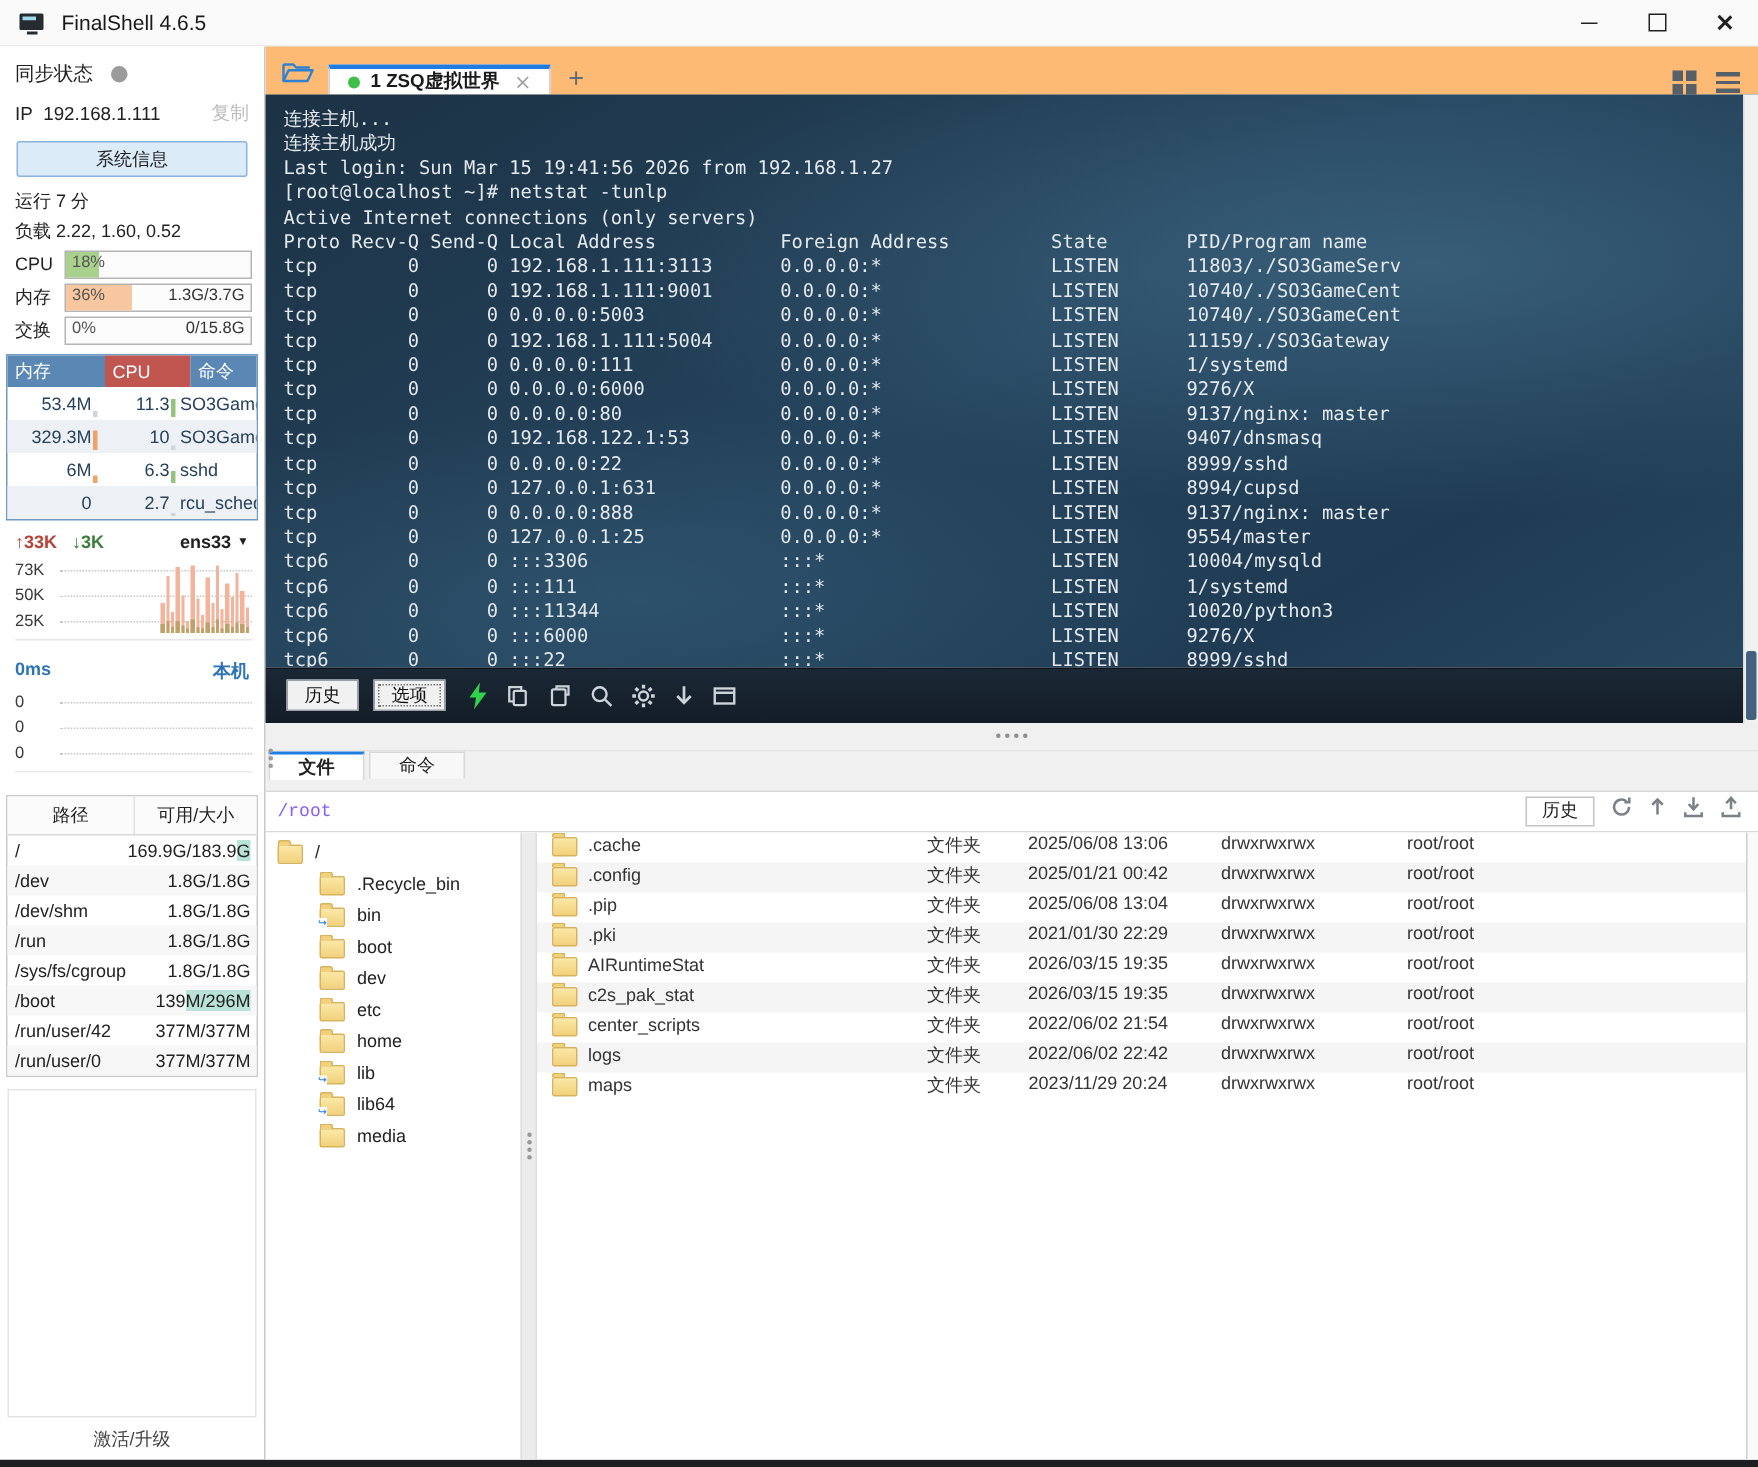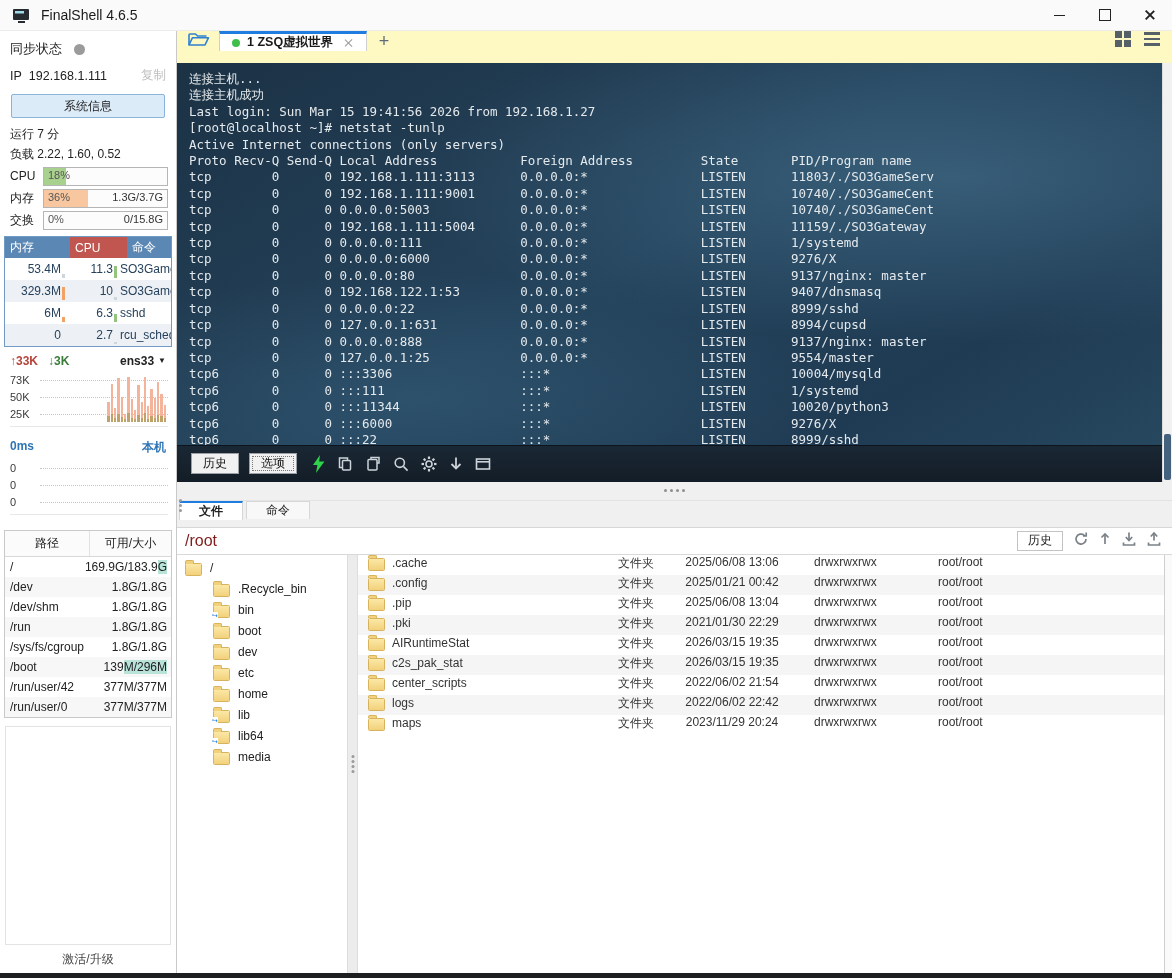--- a/index.html
+++ b/index.html
@@ -71,21 +71,21 @@
 .dk-row.alt{background:#f7f7f7}
 .dk-p{width:84px;padding-left:5px}
 .dk-v{flex:1;text-align:right;padding-right:4px}
 .dk-v em{font-style:normal;background:#b9e2d8}
 .filler{flex:1;margin:8px 5px 0;border:1px solid #e3e3e3;background:#fff}
 .activate{height:28px;display:flex;align-items:center;justify-content:center;color:#444}
 .v-dots{position:absolute;right:-6px;top:468px;display:flex;flex-direction:column;gap:2px;z-index:6}
 .v-dots i{width:3px;height:3px;background:#9a9a9a;border-radius:50%}
 
 .main{flex:1;display:flex;flex-direction:column;min-width:0;background:#f0f0f0}
-.tabbar{height:32px;display:flex;align-items:flex-start;background:#fef9c3}
+.tabbar{height:32px;display:flex;align-items:flex-end;background:#fdba74}
 .folder-btn{width:42px;display:flex;align-items:center;justify-content:center}
 .conn-tab{display:flex;align-items:center;gap:7px;padding:0 12px;background:#fff;border-top:3px solid #1f7ce0;border-left:1px solid #cfcfcf;border-right:1px solid #cfcfcf;font-size:12.5px;font-weight:bold;color:#1a1a1a}
 .tab-dot{width:8px;height:8px;border-radius:50%;background:#3fbf4a}
 .tab-close{position:relative;width:10px;height:10px;margin-left:4px}
 .tab-close::before,.tab-close::after{content:"";position:absolute;left:4.3px;top:0;width:1.4px;height:10px;background:#9a9a9a}
 .tab-close::before{transform:rotate(45deg)}.tab-close::after{transform:rotate(-45deg)}
 .plus-btn{width:34px;display:flex;align-items:center;justify-content:center;font-size:18px;color:#5f6b76}
 .tabbar-right{margin-left:auto;display:flex;align-items:center;gap:13px;padding-right:12px}
 .grid-icon{display:grid;grid-template-columns:7px 7px;grid-template-rows:7px 7px;gap:2px}
 .grid-icon i{background:#566069}
@@ -109,21 +109,21 @@
 .vthumb{position:absolute;right:1px;bottom:2px;width:7px;height:46px;background:#44627e;border-radius:2px}
 
 .hsplit{height:18px;flex:0 0 18px;background:#f0f0f0;display:flex;align-items:center;justify-content:center;border-bottom:1px solid #e3e3e3}
 .hdots{display:flex;gap:3px}
 .hdots i{width:3px;height:3px;background:#8f8f8f;border-radius:50%}
 
 .filetabs{height:26px;flex:0 0 26px;background:#f0f0f0;display:flex;align-items:flex-start;border-bottom:1px solid #d7d7d7;padding-left:2px}
 .ftab{padding:0 19px;display:flex;align-items:center;font-size:12px;color:#222;border:1px solid #d7d7d7;border-bottom:none;background:#f8f8f8;margin-right:3px}
 .ftab.active{background:#fff;border-top:2px solid #1f7ce0;font-weight:bold}
 .pathbar{height:26px;flex:0 0 26px;background:#fff;border-bottom:1px solid #d9d9d9;display:flex;align-items:center}
-.path-input{flex:1;border:none;outline:none;font-size:16px;color:#7f1d1d;padding-left:8px;font-family:Liberation Sans, sans-serif;background:transparent}
+.path-input{flex:1;border:none;outline:none;font-size:12px;color:#8b5cf6;padding-left:8px;font-family:Liberation Mono, monospace;background:transparent}
 .pbtn{height:20px;padding:0 10px;background:#fff;border:1px solid #c3c3c3;font-size:12px;color:#222;display:flex;align-items:center;font-family:inherit;margin-right:10px}
 .picons{display:flex;align-items:center;gap:9px;margin-right:10px}
 .filearea{flex:1;display:flex;background:#fff;overflow:hidden}
 .tree{width:170px;flex:0 0 170px;padding-top:3px;overflow:hidden}
 .tree-row{height:21px;display:flex;align-items:center;gap:8px;font-size:12px;color:#222}
 .fic{position:relative;width:15px;height:11px;flex:0 0 15px;background:linear-gradient(#fbe8a6,#f2d17c);border:1px solid #d8b35e;border-radius:1.5px;margin-top:3px}
 .fic::before{content:"";position:absolute;top:-4px;left:-1px;width:7px;height:2.5px;background:#f2d17c;border:1px solid #d8b35e;border-bottom:none;border-radius:2px 2px 0 0}
 .fic.link::after{content:"↪";position:absolute;left:-2px;bottom:-2px;font-size:7px;line-height:7px;color:#1f7ce0;background:#fff}
 .treesplit{width:9px;flex:0 0 9px;background:#ececec;border-left:1px solid #ddd;border-right:1px solid #ddd;position:relative}
 .ts-dots{position:absolute;top:50%;left:50%;transform:translate(-50%,-50%);display:flex;flex-direction:column;gap:2px}

